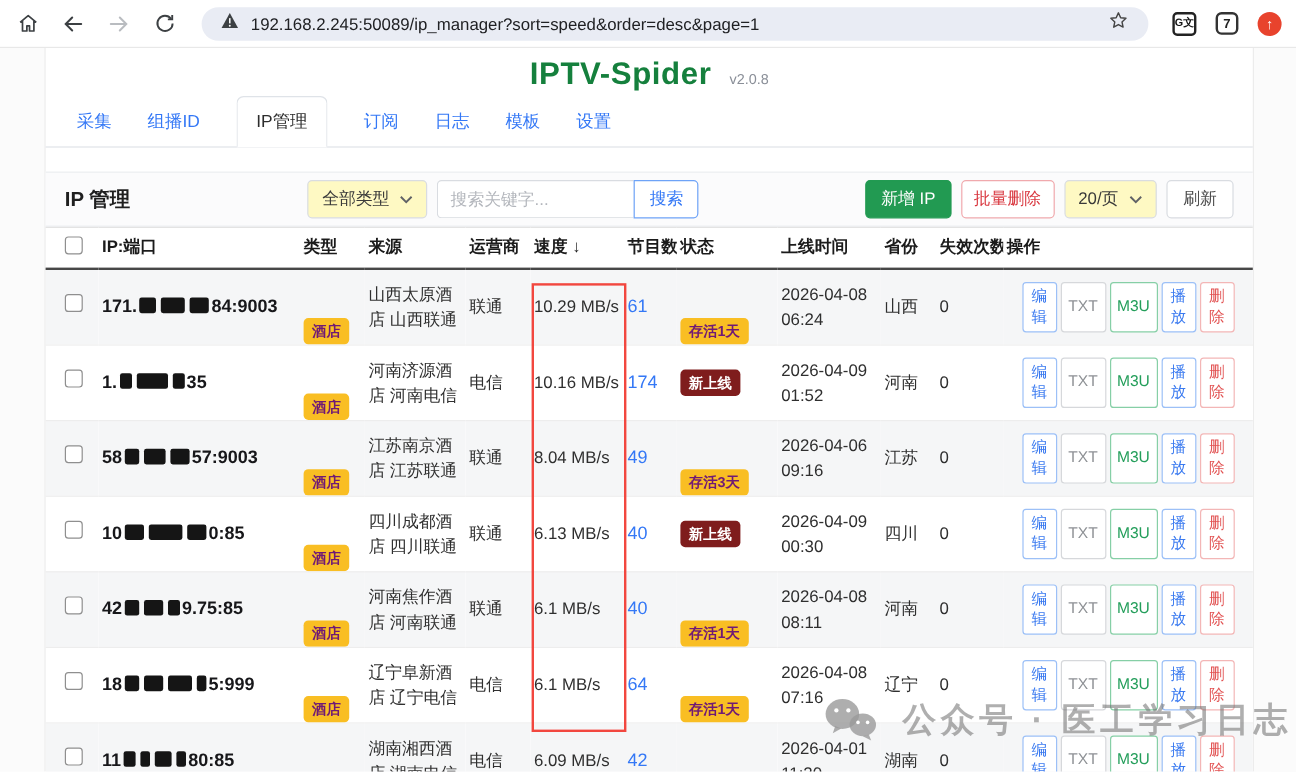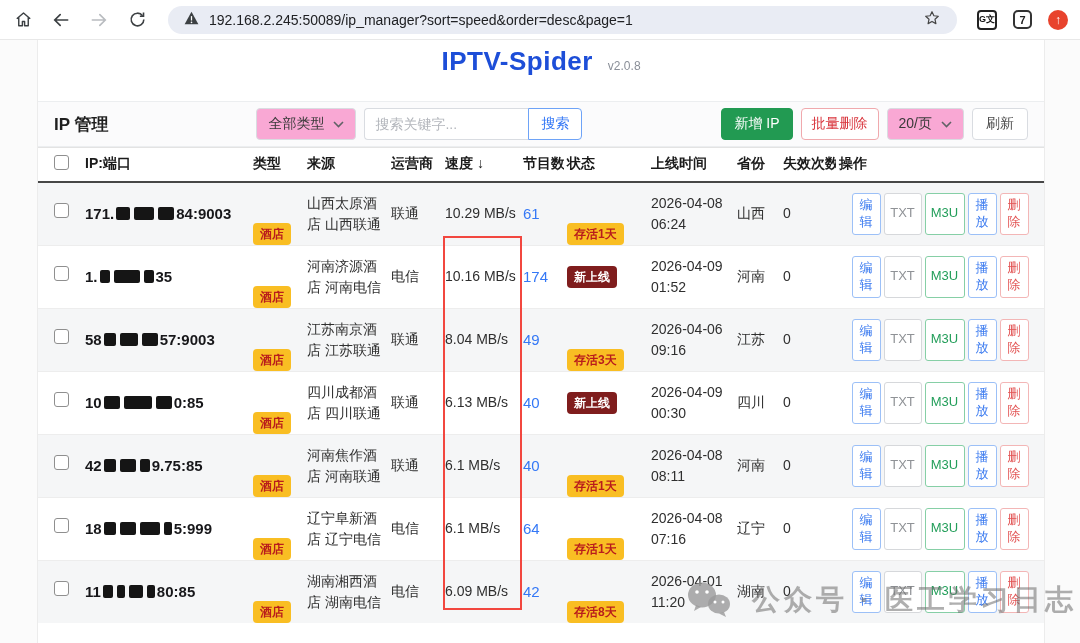--- a/index.html
+++ b/index.html
@@ -18,34 +18,34 @@
                   align-items:center; justify-content:center; font-size:9px; font-weight:bold; color:#111; background:#fff; }
   .ic-badge7 { width:19px; height:19px; border:2px solid #333; border-radius:5px; display:inline-flex;
                align-items:center; justify-content:center; font-size:11px; font-weight:bold; color:#222; background:#fff; }
   .ic-ext { width:20px; height:20px; border-radius:50%; background:#e8432d; color:#fff; display:inline-flex;
             align-items:center; justify-content:center; font-size:12px; font-weight:bold; }
 
   
   .page { position:absolute; top:39px; left:37px; width:1008px; height:604px; background:#fff;
           border-left:1px solid #ececec; border-right:1px solid #ececec; }
   .titlebar { text-align:center; padding-top:7px; height:42px; }
-  .app-title { font-size:26px; font-weight:bold; color:#1d4ed8; letter-spacing:.5px;margin-top:10px; }
+  .app-title { font-size:26px; font-weight:bold; color:#15803d; letter-spacing:.5px;margin-top:10px; }
   .app-ver { font-size:12px; color:#8a8f98; margin-left:15px; }
 
   .tabs { display:flex; align-items:flex-end; gap:30px; padding:0 26px; border-bottom:1px solid #dfe3e8; height:42px; }
   .tab { color:#3478f6; font-size:14.5px; padding:11px 0; cursor:pointer; white-space:nowrap; }
   .tab.active { color:#2d2d2d; background:#fff; border:1px solid #dfe3e8; border-bottom:1px solid #fff;
                 border-radius:6px 6px 0 0; padding:11px 16px; margin-bottom:-1px; }
 
   .panel { margin-top:20px; }
   .panel-header { height:46px; display:flex; align-items:center; padding:0 16px; background:#fbfbfc;
                   border-top:1px solid #eceef0; border-bottom:1px solid #eceef0; }
   .panel-title { font-size:17px; font-weight:bold; color:#1f1f1f; white-space:nowrap; }
   .filter-group { display:flex; align-items:center; margin-left:148px; }
-  .sel { height:32px; border:1px solid #d9dce1; border-radius:4px; background:#f9a8d4; display:inline-flex;
+  .sel { height:32px; border:1px solid #d9dce1; border-radius:4px; background:#fef9c3; display:inline-flex;
          align-items:center; gap:9px; padding:0 11px; font-size:14px; color:#3a3a3a; cursor:pointer; white-space:nowrap;justify-content:space-between; }
   .search-input { height:32px; width:164px; border:1px solid #d9dce1; border-right:none; background:#fff;
                   border-radius:4px 0 0 4px; padding:0 10px; font-size:14px; color:#333; margin-left:8px; outline:none; }
   .search-input::placeholder { color:#b3b6bc; }
   .search-btn { height:32px; padding:0 12px; border:1px solid #6ea3f7; color:#3478f6; background:#fff;
                 border-radius:0 4px 4px 0; font-size:14px; cursor:pointer; }
   .right-group { margin-left:auto; display:flex; align-items:center; gap:8px; }
   .btn-green { background:#229a52; color:#fff; border:1px solid #229a52; border-radius:4px; height:32px;
                padding:0 12px; font-size:14px; cursor:pointer; white-space:nowrap; }
   .btn-red-outline { background:#fff; color:#d9363e; border:1px solid #f0a9ad; border-radius:4px; height:32px;
@@ -63,21 +63,21 @@
   thead th.th-cb { padding-left:16px; }
   tbody td { height:61px; font-size:14px; color:#2f2f2f; vertical-align:middle; padding:0 3px;
              line-height:1.45; overflow:hidden; }
   tbody tr { border-top:1px solid #ededed; background:#fff; }
   tbody tr.odd { background:#f5f6f7; }
   td.td-cb { padding-left:16px; }
   .cb { display:inline-block; width:15px; height:15px; border:1.6px solid #8f8f8f; border-radius:3px; background:#fff; cursor:pointer; }
   .ip { font-size:15px; font-weight:bold; color:#17171a; white-space:nowrap; }
   .redact { display:inline-block; height:13px; background:#151515; border-radius:2px; margin:0 2px; vertical-align:-1px; }
   .badge { display:inline-block; font-size:12px; line-height:1; padding:5px 7px; border-radius:4px; font-weight:bold; white-space:nowrap; }
-  .badge.amber { background:#f9be23; color:#b91c1c;margin-top:40px; }
+  .badge.amber { background:#f9be23; color:#701a75;margin-top:40px; }
   .badge.green { background:#7f1d1d; color:#fff; }
   .prog { color:#3478f6; font-size:15px; }
   .acts { display:flex; gap:3px; justify-content:center; align-items:center; }
   .act { display:inline-flex; align-items:center; justify-content:center; min-height:42px; border-radius:3px;
          background:#fff; font-size:13px; line-height:1.3; white-space:pre-line; text-align:center; padding:2px 3px; cursor:pointer; }
   .act.w-cjk { width:29px; } .act.w-txt { width:38px; } .act.w-m3u { width:40px; }
   .act.blue  { color:#3a7af0; border:1px solid #9cc0f7; }
   .act.gray  { color:#8f9296; border:1px solid #d6d8db; }
   .act.green { color:#239e5a; border:1px solid #86cfa6; }
   .act.red   { color:#e25252; border:1px solid #f3b6b6; }
@@ -133,20 +133,29 @@
   <span class="ic-badge7">7</span>
   <span class="ic-ext">↑</span>
 </div>
 
 <div class="page">
 
   <div class="titlebar">
     <span class="app-title">IPTV-Spider</span><span class="app-ver">v2.0.8</span>
   </div>
 
+  <div class="tabs" id="tabs">
+      <div class="tab">采集</div>
+      <div class="tab">组播ID</div>
+      <div class="tab active">IP管理</div>
+      <div class="tab">订阅</div>
+      <div class="tab">日志</div>
+      <div class="tab">模板</div>
+      <div class="tab">设置</div>
+    </div>
 
   <div class="panel">
     <div class="panel-header">
       <span class="panel-title">IP 管理</span>
       <div class="filter-group">
         <span class="sel">
           <span>全部类型</span>
           <svg width="11" height="7" viewBox="0 0 11 7">
               <path d="M1 1l4.5 4.5L10 1" fill="none" stroke="#606266" stroke-width="1.6"></path>
             </svg>

